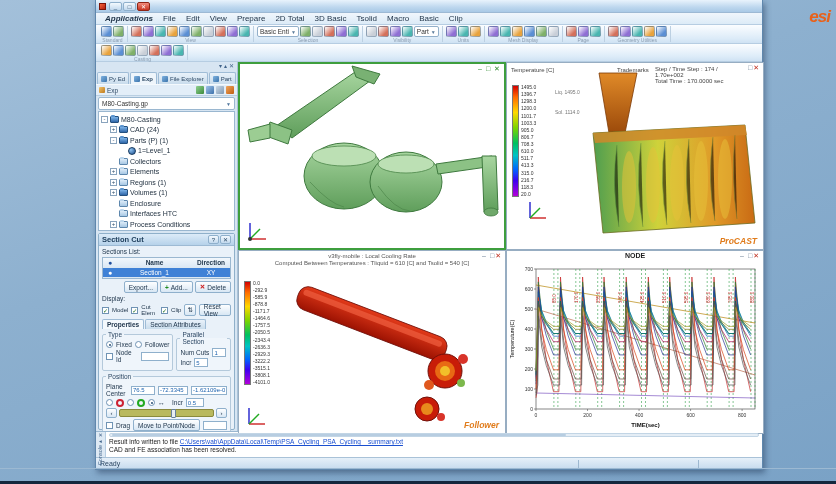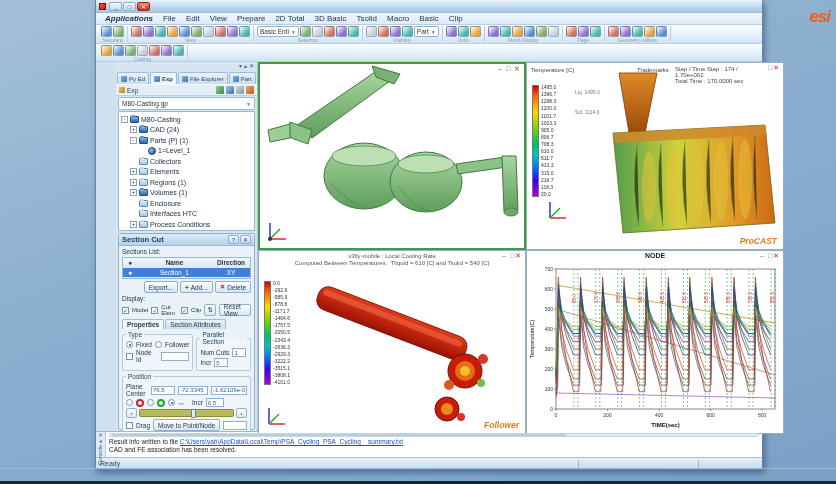--- a/index.html
+++ b/index.html
@@ -45,21 +45,21 @@
     border-right:1px solid #bcd0e2; padding:0 3px; }
   .tb-icons { display:flex; gap:1px; align-items:center; height:12px; }
   .tb-label { font-size:5px; color:#8a9cb0; text-align:center; line-height:5px; margin-top:1px;
     white-space:nowrap; }
   .tb-ico { width:11px; height:11px; border-radius:2px; border:1px solid rgba(90,120,150,.55);
     display:inline-block; }
   .tb-combo { height:11px; background:#fff; border:1px solid #93b0ca; border-radius:2px;
     font-size:6.5px; color:#333; padding:0 2px; display:flex; align-items:center; gap:2px; }
   .tb-combo .arr { font-size:5px; color:#5a7b9b; }
 
-  .content { flex:1; display:flex; min-height:0;padding-left:20px; }
+  .content { flex:1; display:flex; min-height:0; }
 
   
   .leftpanel { width:142px; background:#d7e5f2; border-right:1px solid #a9c2d8;
     display:flex; flex-direction:column; min-height:0; }
   .lp-ctrl { height:9px; display:flex; justify-content:flex-end; gap:2px; padding:1px 3px 0 0; }
   .lp-ctrl span { font-size:6px; line-height:7px; color:#41648a; }
   .lp-tabs { height:13px; display:flex; padding:1px 1px 0 1px; gap:1px; }
   .lp-tab { flex:0 0 auto; background:linear-gradient(180deg,#e9f2fa,#c9dcEC);
     background:linear-gradient(180deg,#e9f2fa,#c9dcec);
     border:1px solid #9fbcd6; border-bottom:none; border-radius:2px 2px 0 0;

